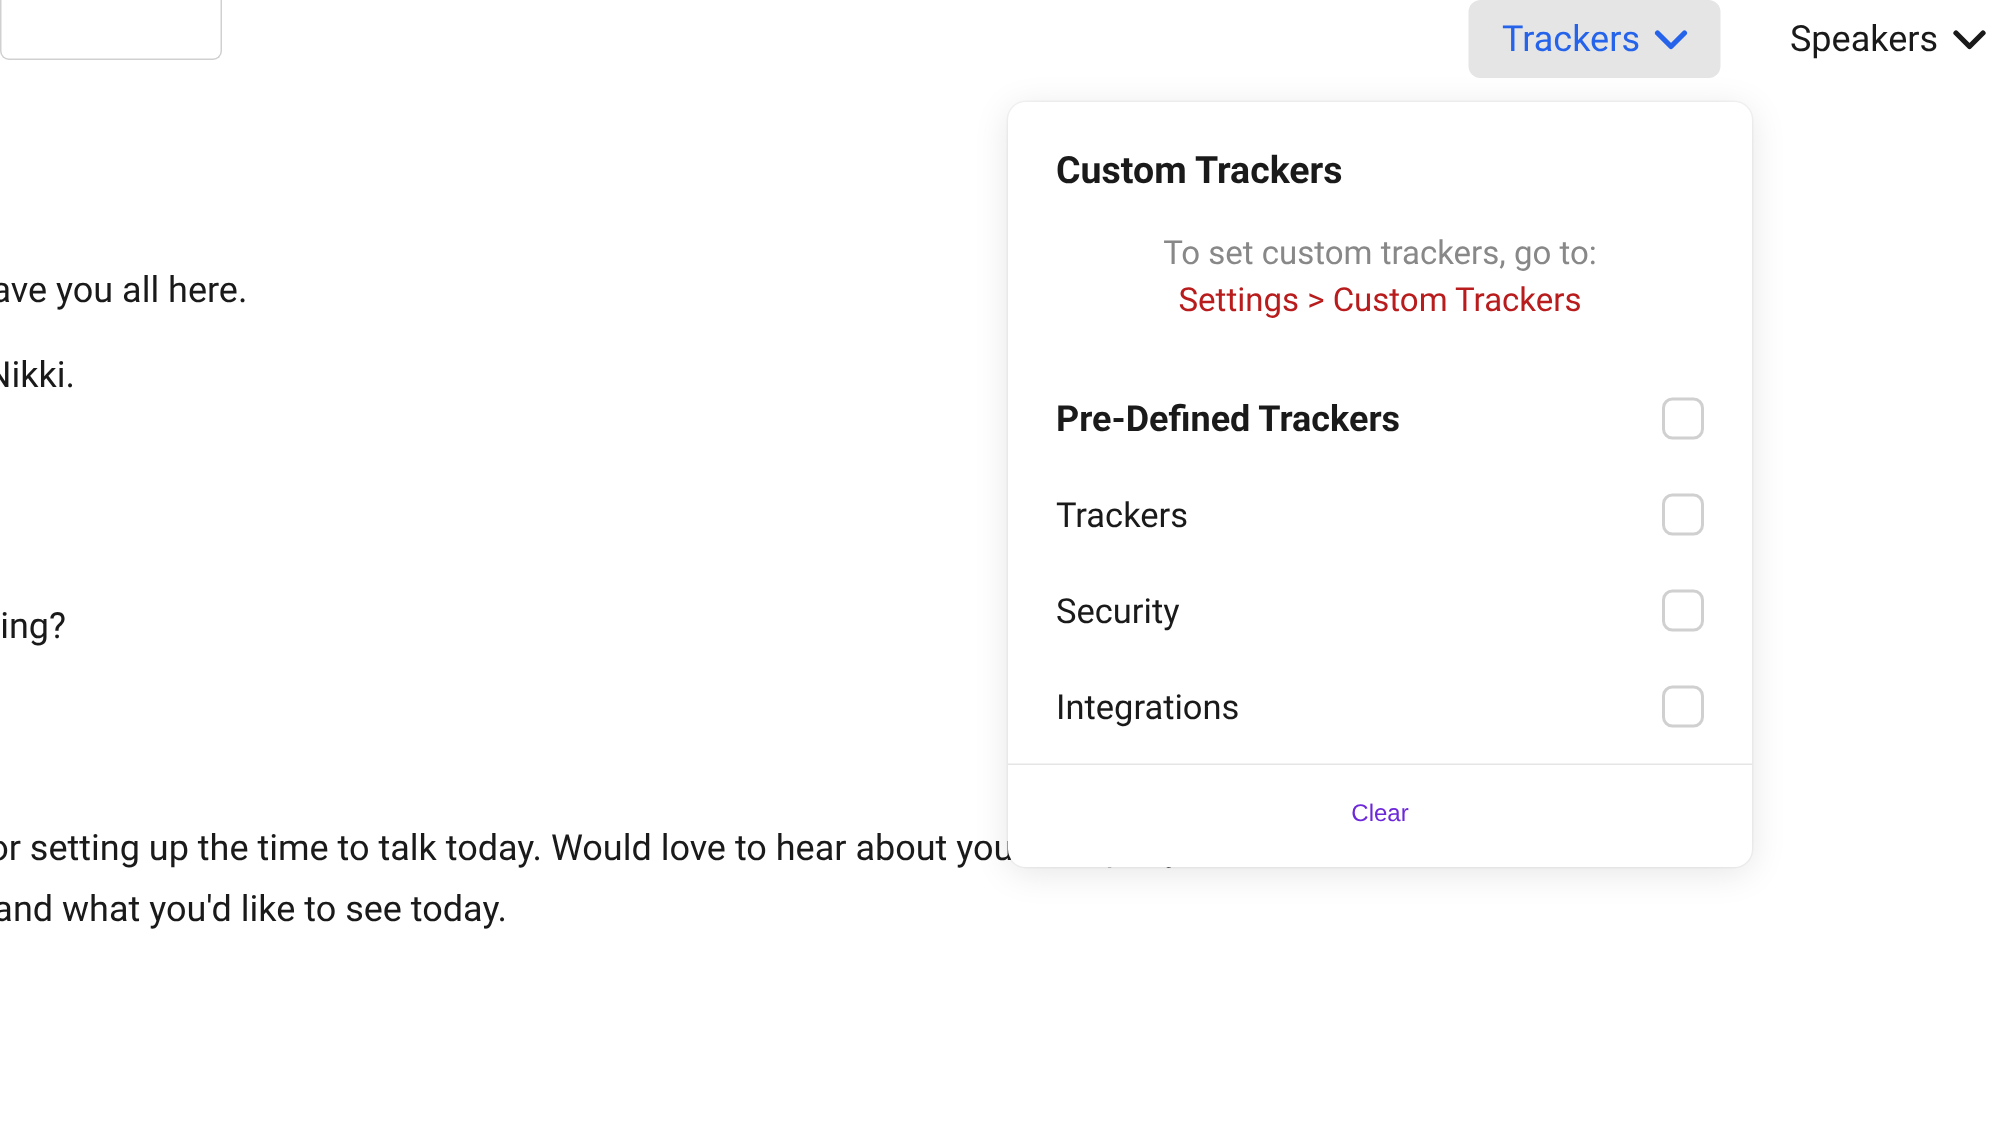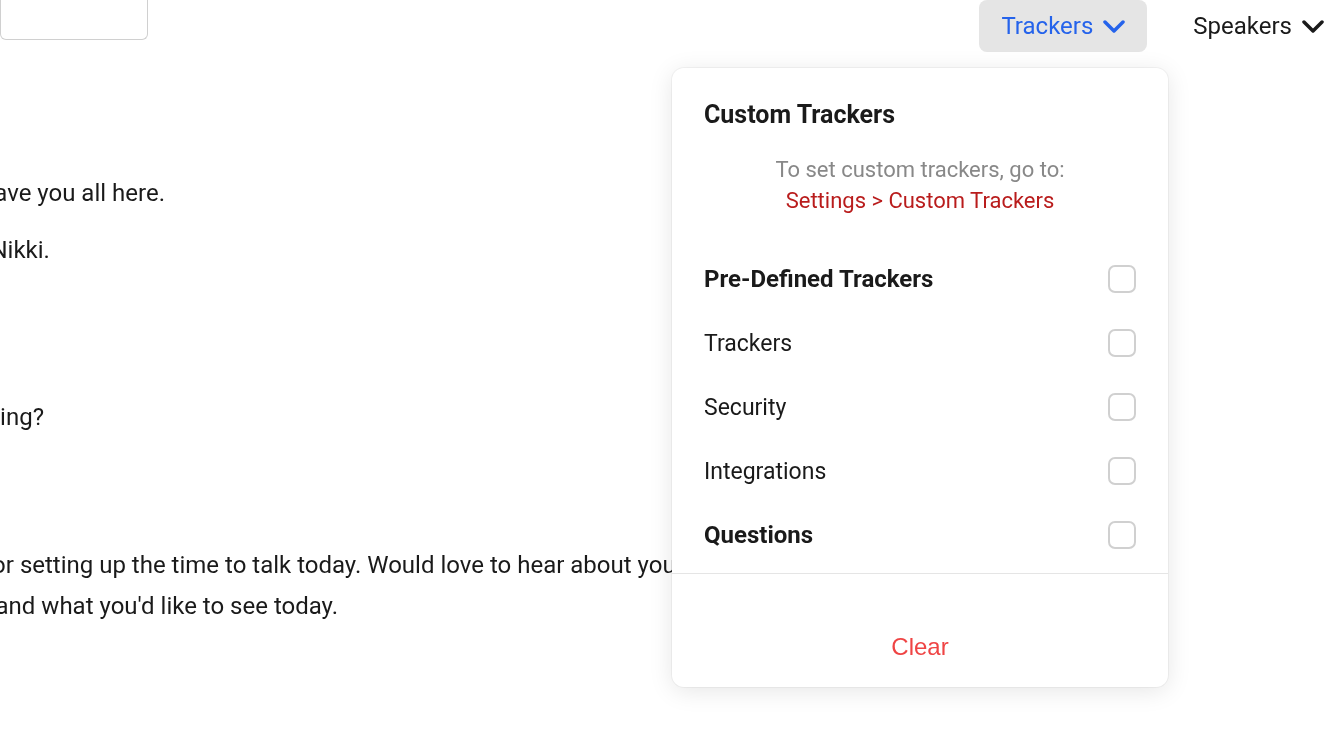--- a/index.html
+++ b/index.html
@@ -152,26 +152,25 @@
     }
     
     .dropdown-footer {
       border-top: 1px solid #e5e5e5;
       margin: 6px -32px 0 -32px;
       padding: 22px 0 26px 0;
       text-align: center;
     }
     
     .clear-btn {
-      font-size: 24px;
-      color: #ef4444;
+      font-size: 16px;
+      color: #6d28d9;
       background: none;
       border: none;
       cursor: pointer;
-      margin-top: 37px;
     }
   </style>
 </head>
 <body>
 
 <div class="top-input-box"></div>
 
 <div class="filter-tabs">
   <div class="filter-tab active">
     <span>Trackers</span>
@@ -222,21 +221,17 @@
   <div class="tracker-row">
     <span class="tracker-label">Security</span>
     <div class="checkbox"></div>
   </div>
 
   <div class="tracker-row">
     <span class="tracker-label">Integrations</span>
     <div class="checkbox"></div>
   </div>
 
-  <div class="tracker-row">
-    <span class="tracker-label bold">Questions</span>
-    <div class="checkbox"></div>
-  </div>
 
   <div class="dropdown-footer">
     <button class="clear-btn">Clear</button>
   </div>
 </div>
 
 </body></html>

